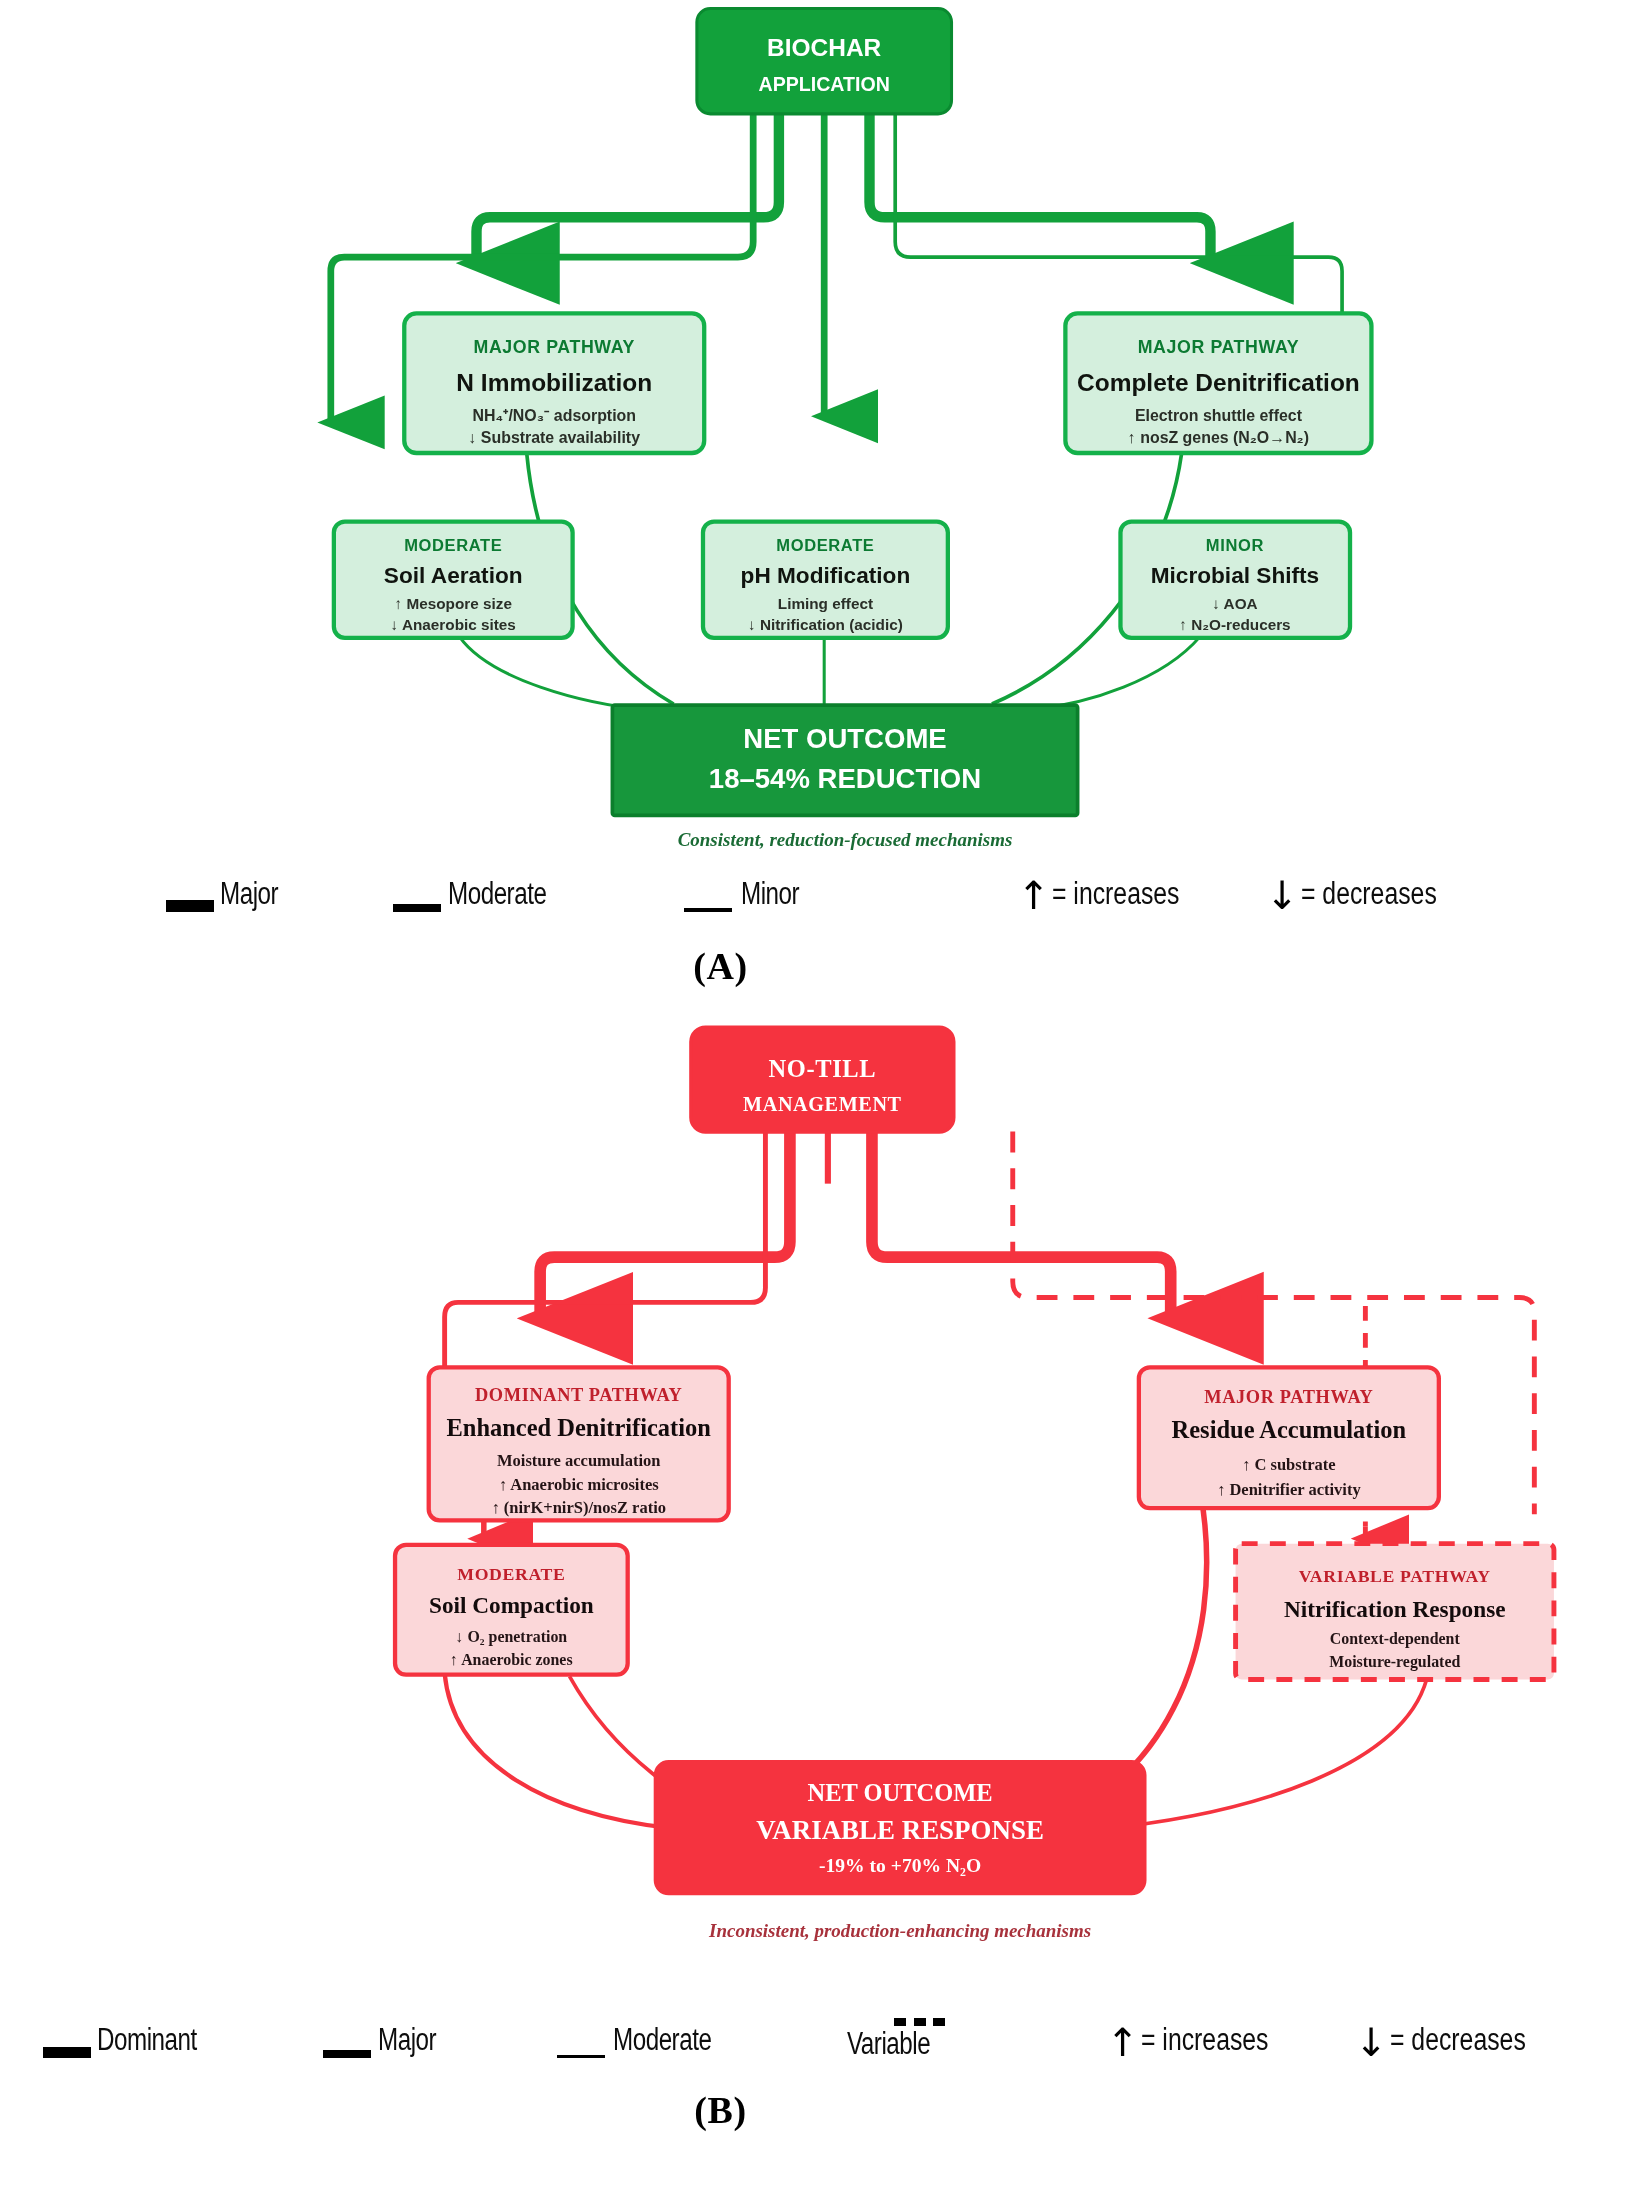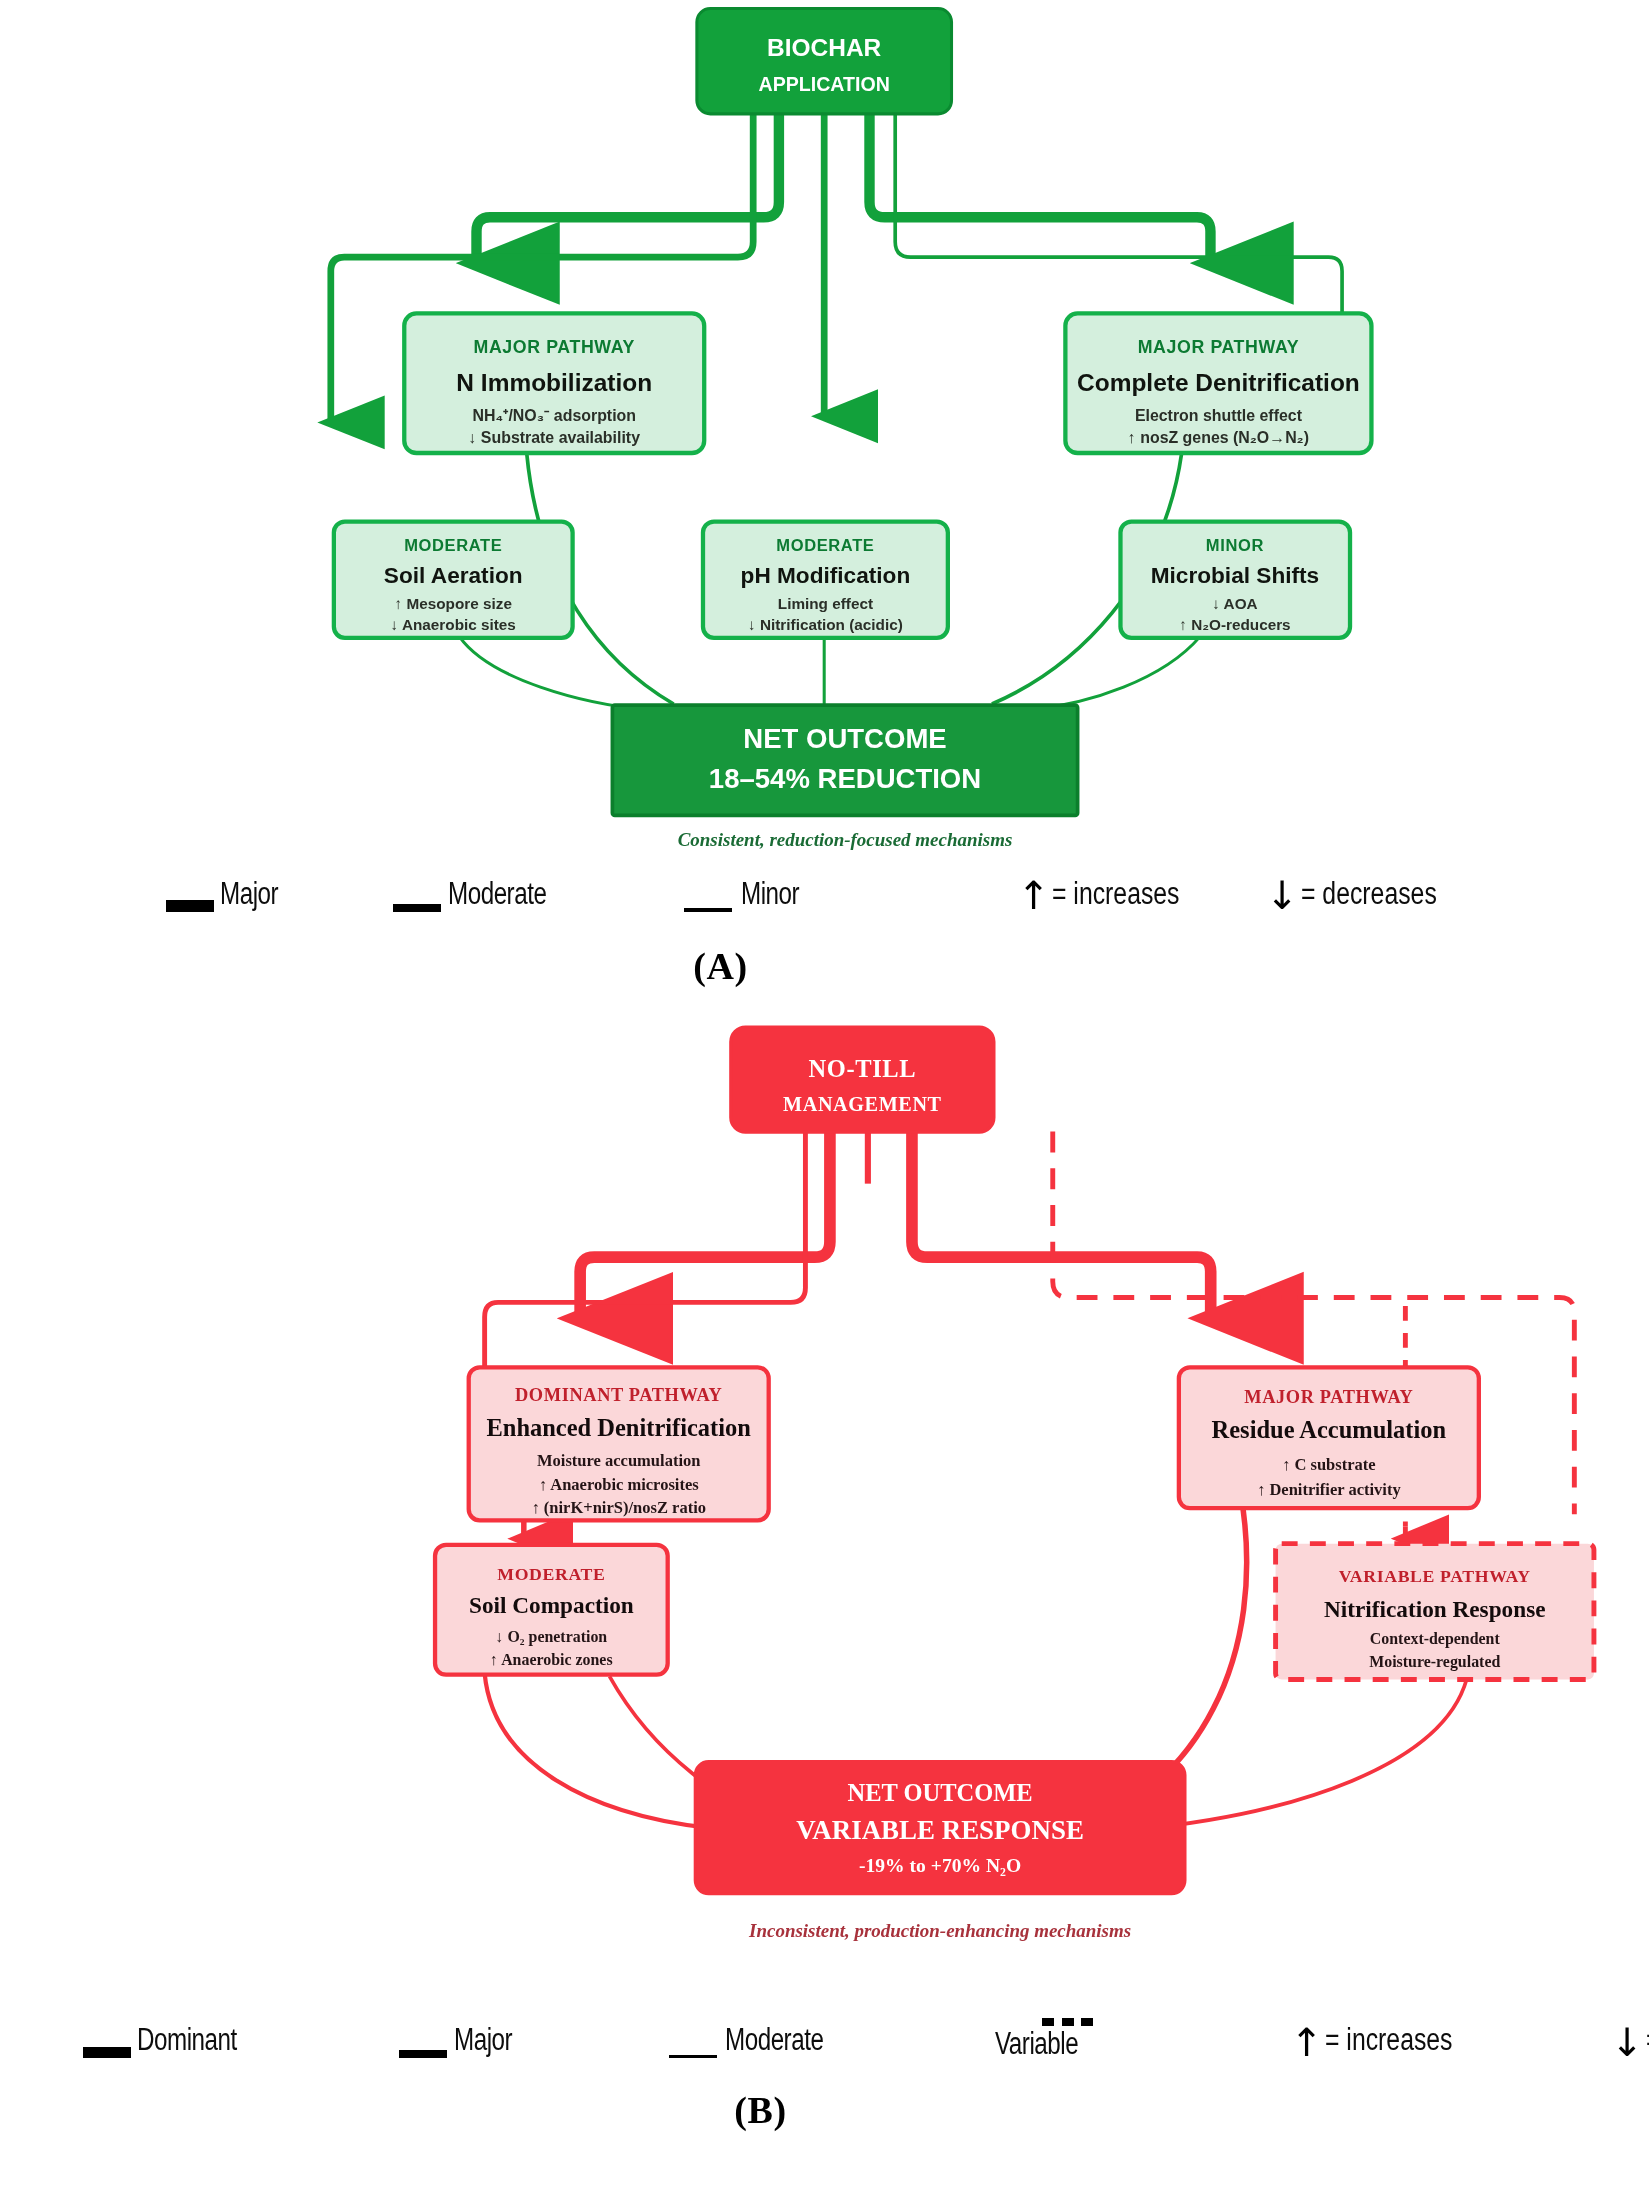--- a/index.html
+++ b/index.html
@@ -143,21 +143,21 @@
     <div class="divider"></div>
     <div class="item">
       <span class="arrowglyph">↓</span>
       <span class="eqtxt">= decreases</span>
     </div>
   </div>
 
   <div class="panel-label" style="margin-top:13.5px;">(A)</div>
 </div>
 
-<div class="panel" style="margin-top:12.2px;padding-left:40px;">
+<div class="panel" style="margin-top:12.2px;">
   <svg class="svgwrap" width="1649" height="1004" viewBox="0 0 2693 1640">
     <defs>
       <marker id="arrB" markerWidth="10" markerHeight="10" refX="5" refY="8" orient="auto" markerUnits="strokeWidth">
         <path d="M1,0 L9,0 L5,10 Z" fill="#f5333f"></path>
       </marker>
       <marker id="arrBs" markerWidth="12" markerHeight="12" refX="6" refY="9" orient="auto" markerUnits="strokeWidth">
         <path d="M1,0 L11,0 L6,12 Z" fill="#f5333f"></path>
       </marker>
     </defs>
 
@@ -230,21 +230,21 @@
     <g>
       <rect x="1070" y="1244" width="800" height="216" rx="22" fill="#f5333f" stroke="#f5333f" stroke-width="5"></rect>
       <text x="1470" y="1308" text-anchor="middle" fill="#ffffff" font-family="Liberation Serif, serif" font-size="40" font-weight="bold">NET OUTCOME</text>
       <text x="1470" y="1370" text-anchor="middle" fill="#ffffff" font-family="Liberation Serif, serif" font-size="44" font-weight="bold">VARIABLE RESPONSE</text>
       <text x="1470" y="1424" text-anchor="middle" fill="#ffffff" font-family="Liberation Serif, serif" font-size="32" font-weight="bold">-19% to +70% N₂O</text>
     </g>
 
     <text x="1470" y="1530" text-anchor="middle" fill="#a8323c" font-family="Liberation Serif, serif" font-style="italic" font-weight="bold" font-size="31">Inconsistent, production-enhancing mechanisms</text>
   </svg>
 
-  <div class="legend" style="height:73px;justify-content:flex-start;padding-left:43px;gap:36px;">
+  <div class="legend" style="height:73px;justify-content:flex-start;padding-left:43px;">
     <div class="item">
       <span class="swatch sw-thick"></span>
       <span class="lbl">Dominant</span>
     </div>
     <div class="item" style="margin-left:98px;">
       <span class="swatch sw-med"></span>
       <span class="lbl">Major</span>
     </div>
     <div class="item" style="margin-left:104px;">
       <span class="swatch sw-thin"></span>

